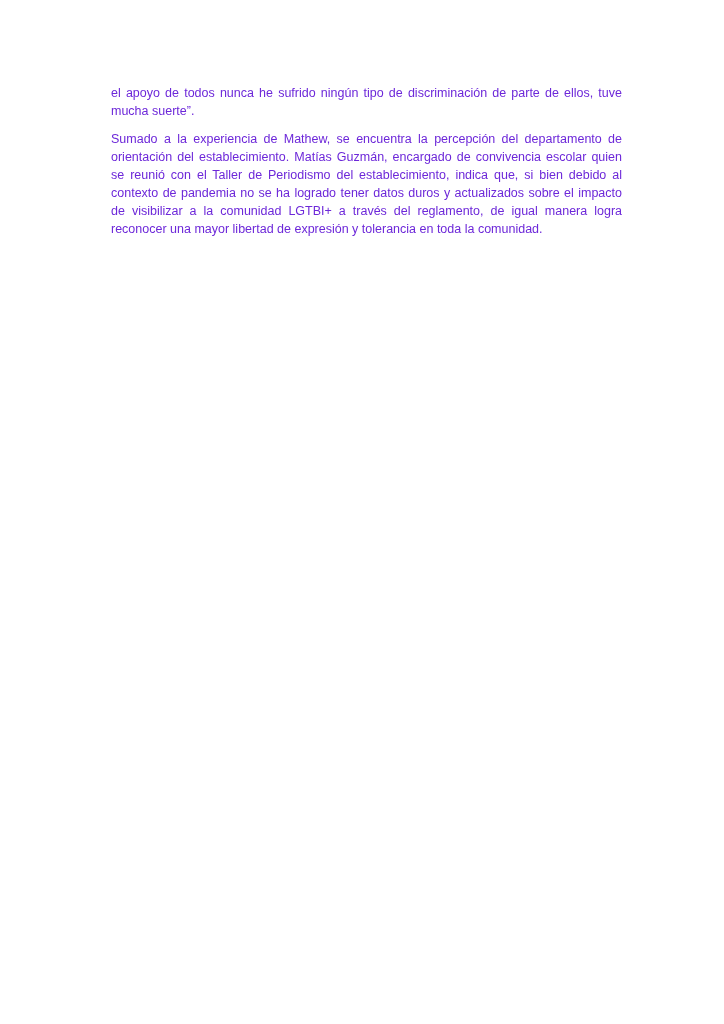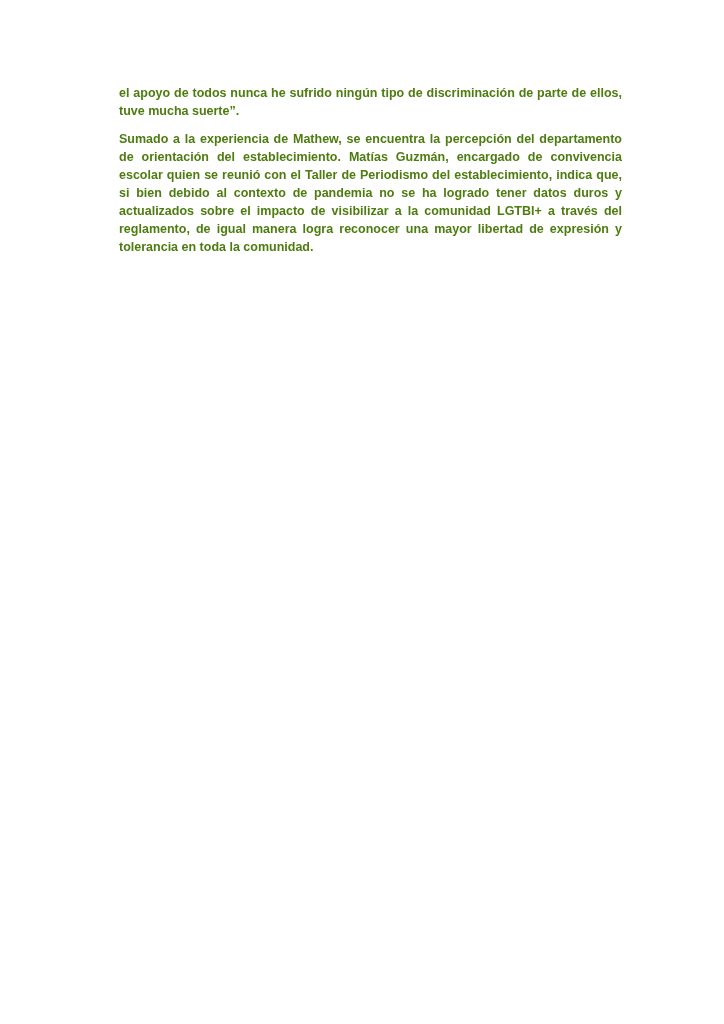--- a/index.html
+++ b/index.html
@@ -15,26 +15,26 @@
     overflow: hidden;
     font-family: "Liberation Sans", sans-serif;
   }
   .doc-content {
     position: absolute;
     left: 103px;
     top: 84px;
     width: 519px;
   }
   .doc-content p {
-    margin: 0 0 10px 16px;
+    margin: 0 0 10px 8px;
     text-align: justify;
     font-size: 12.5px;
     line-height: 18px;
-    color: #4d7c0f;
-    font-weight: 700;
+    color: #6d28d9;
+    font-weight: 400;
   }
 </style>
 </head>
 <body>
 
 <div class="page">
   <div class="doc-content">
     <p>el apoyo de todos nunca he sufrido ningún tipo de discriminación de parte de ellos, tuve mucha suerte”.</p>
     <p>Sumado a la experiencia de Mathew, se encuentra la percepción del departamento de orientación del establecimiento. Matías Guzmán, encargado de convivencia escolar quien se reunió con el Taller de Periodismo del establecimiento, indica que, si bien debido al contexto de pandemia no se ha logrado tener datos duros y actualizados sobre el impacto de visibilizar a la comunidad LGTBI+ a través del reglamento, de igual manera logra reconocer una mayor libertad de expresión y tolerancia en toda la comunidad.</p>
   </div>

